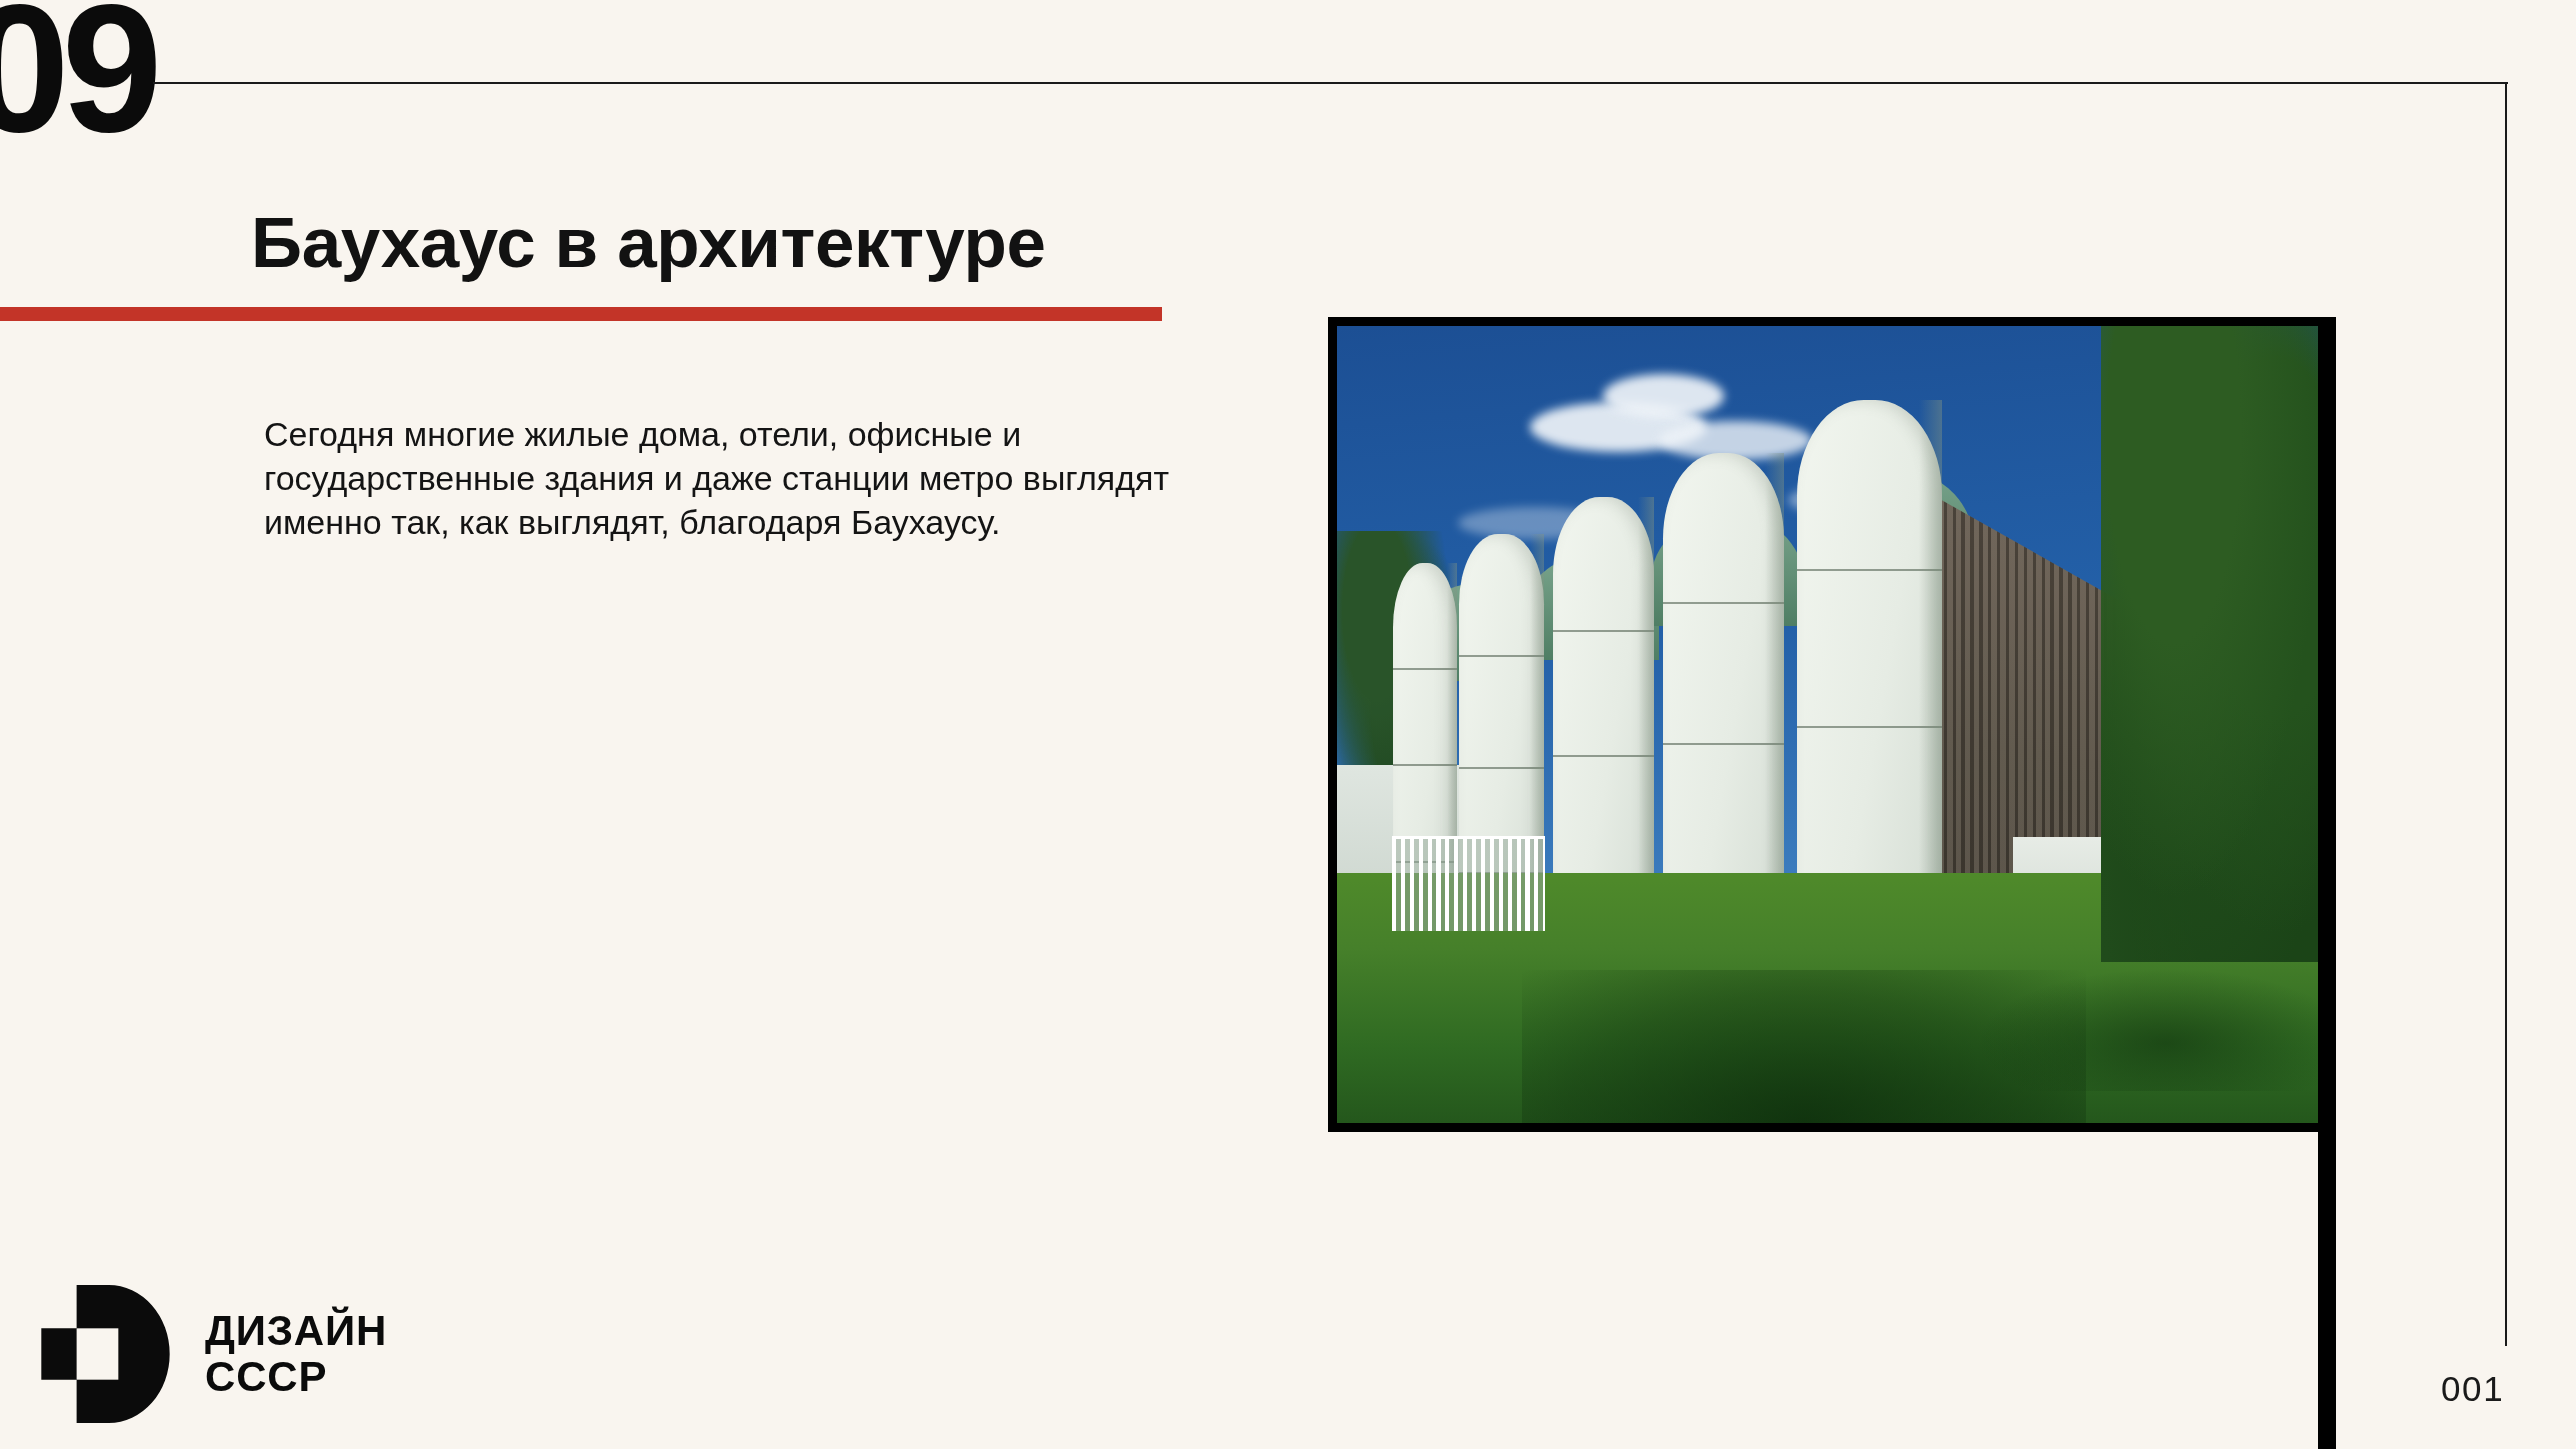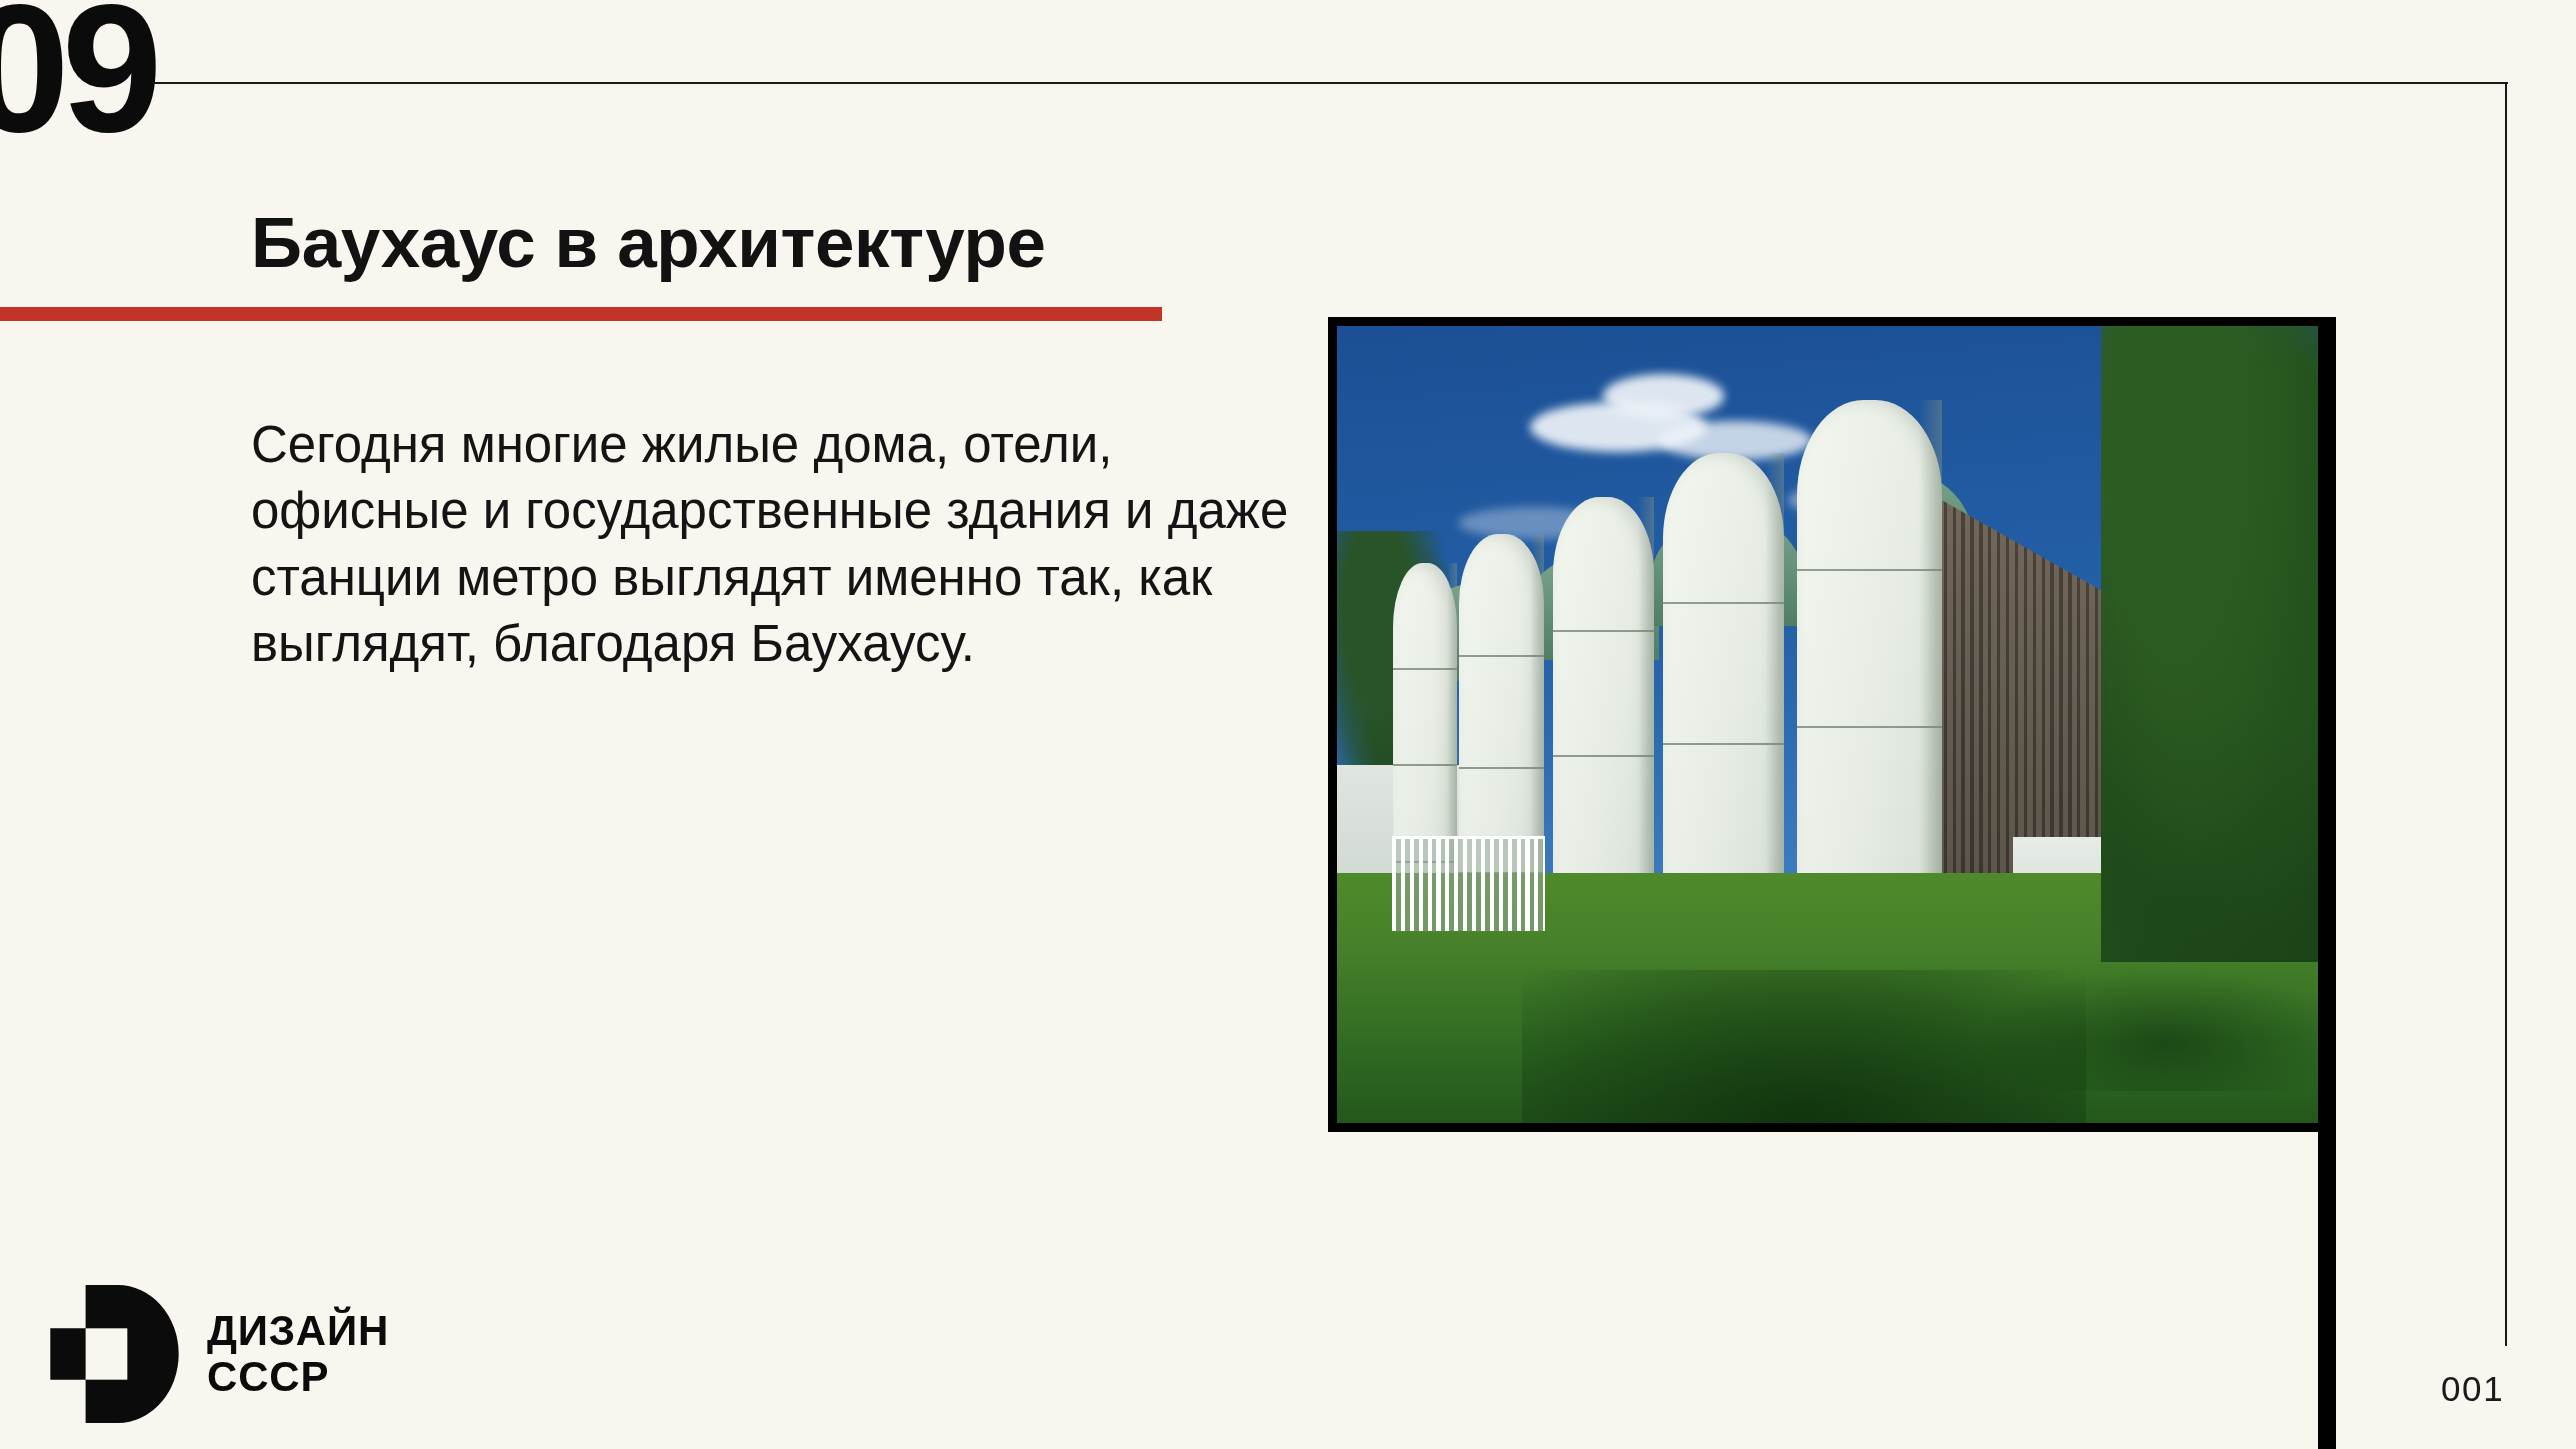--- a/index.html
+++ b/index.html
@@ -61,24 +61,25 @@
     background:#C33428;
   }
 
   
   .body-col {
     position:absolute;
     left:251px; top:412px;
     width:1038px;
   }
   .para {
-    font-size:51px;
+    font-size:34px;
     line-height:1.30;
     color:#141414;
     font-family:"Liberation Sans", sans-serif;
+    margin-left:13px;
   }
   .para + .para { margin-top:48px; }
 
   
   .photo-frame {
     position:absolute;
     left:1328px; top:317px;
     width:1008px; height:815px;
     background:#000;
     padding:8.9px;
@@ -208,22 +209,22 @@
     left:2441px; top:1369px;
     font-size:35px;
     letter-spacing:1.6px;
     color:#1A1A1A;
     font-family:"Liberation Sans", sans-serif;
   }
 
   
   .logo {
     position:absolute;
-    left:50px; top:1285px;
-    display:flex; align-items:center; gap:28px;
+    left:41px; top:1285px;
+    display:flex; align-items:center; gap:35px;
   }
   .logo-mark { width:129px; height:138px; display:block; }
   .logo-text {
     font-weight:700;
     font-size:42px;
     line-height:1.10;
     letter-spacing:0.8px;
     color:#0B0B0B;
     font-family:"Liberation Sans", sans-serif;
   }

